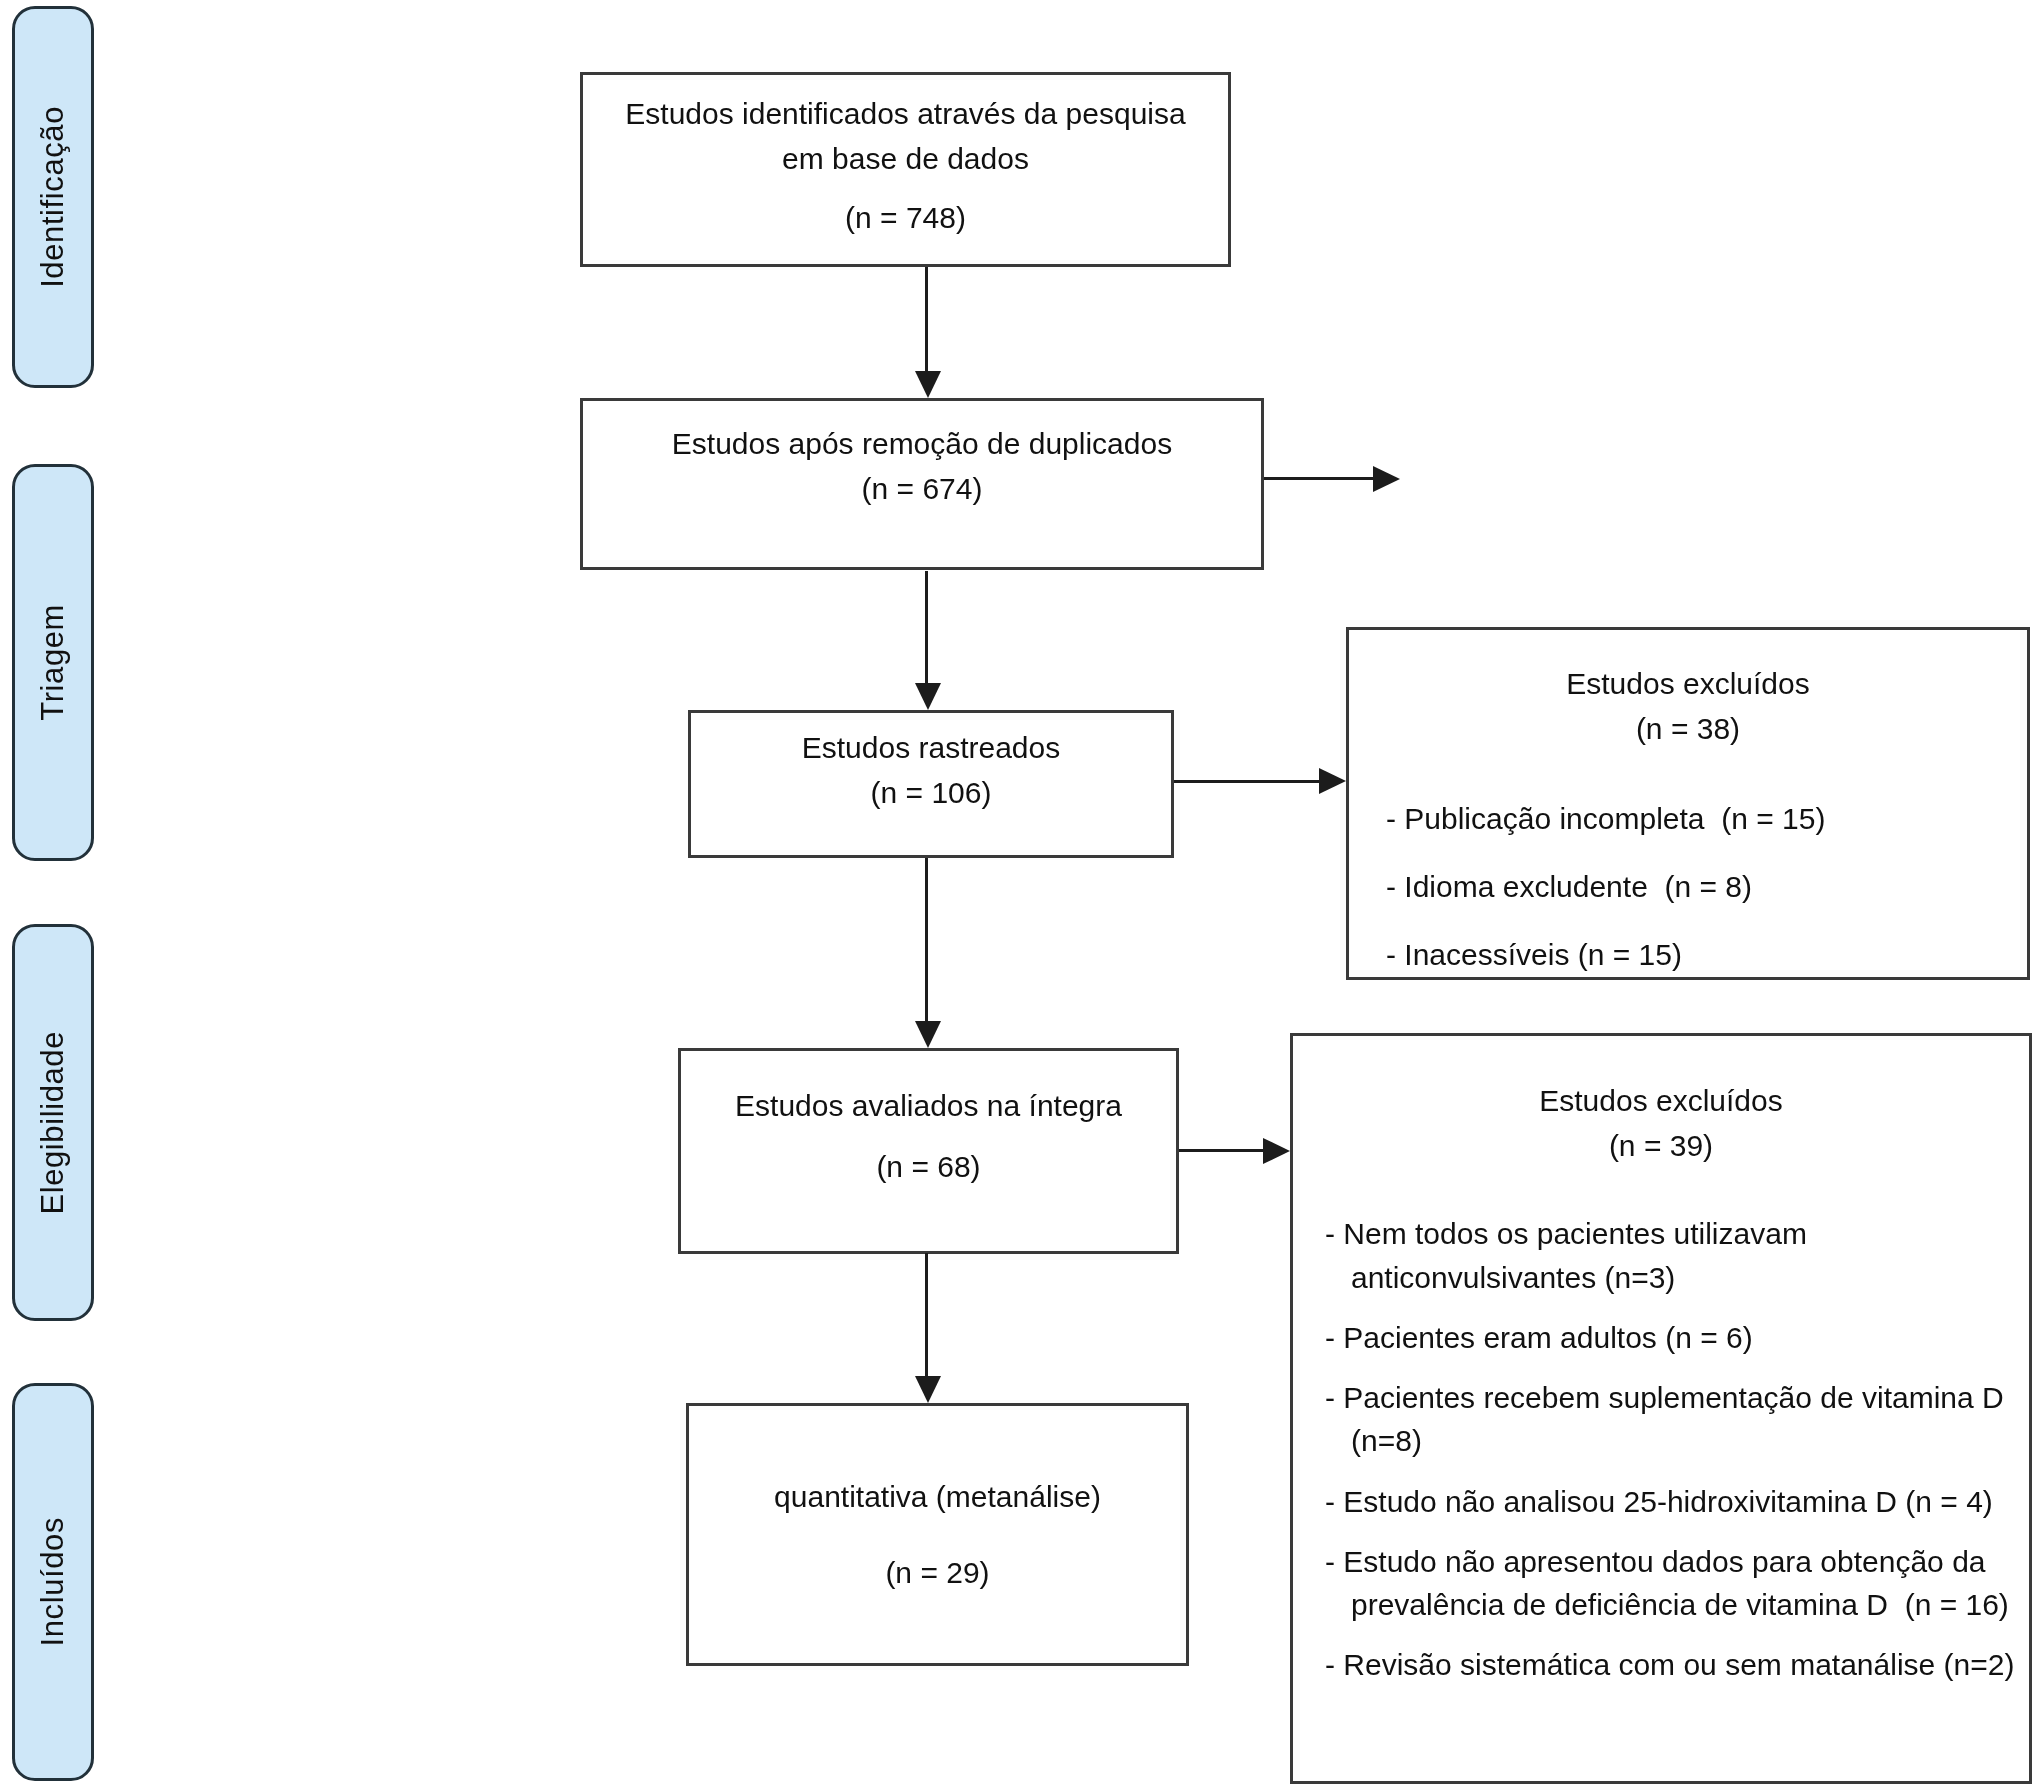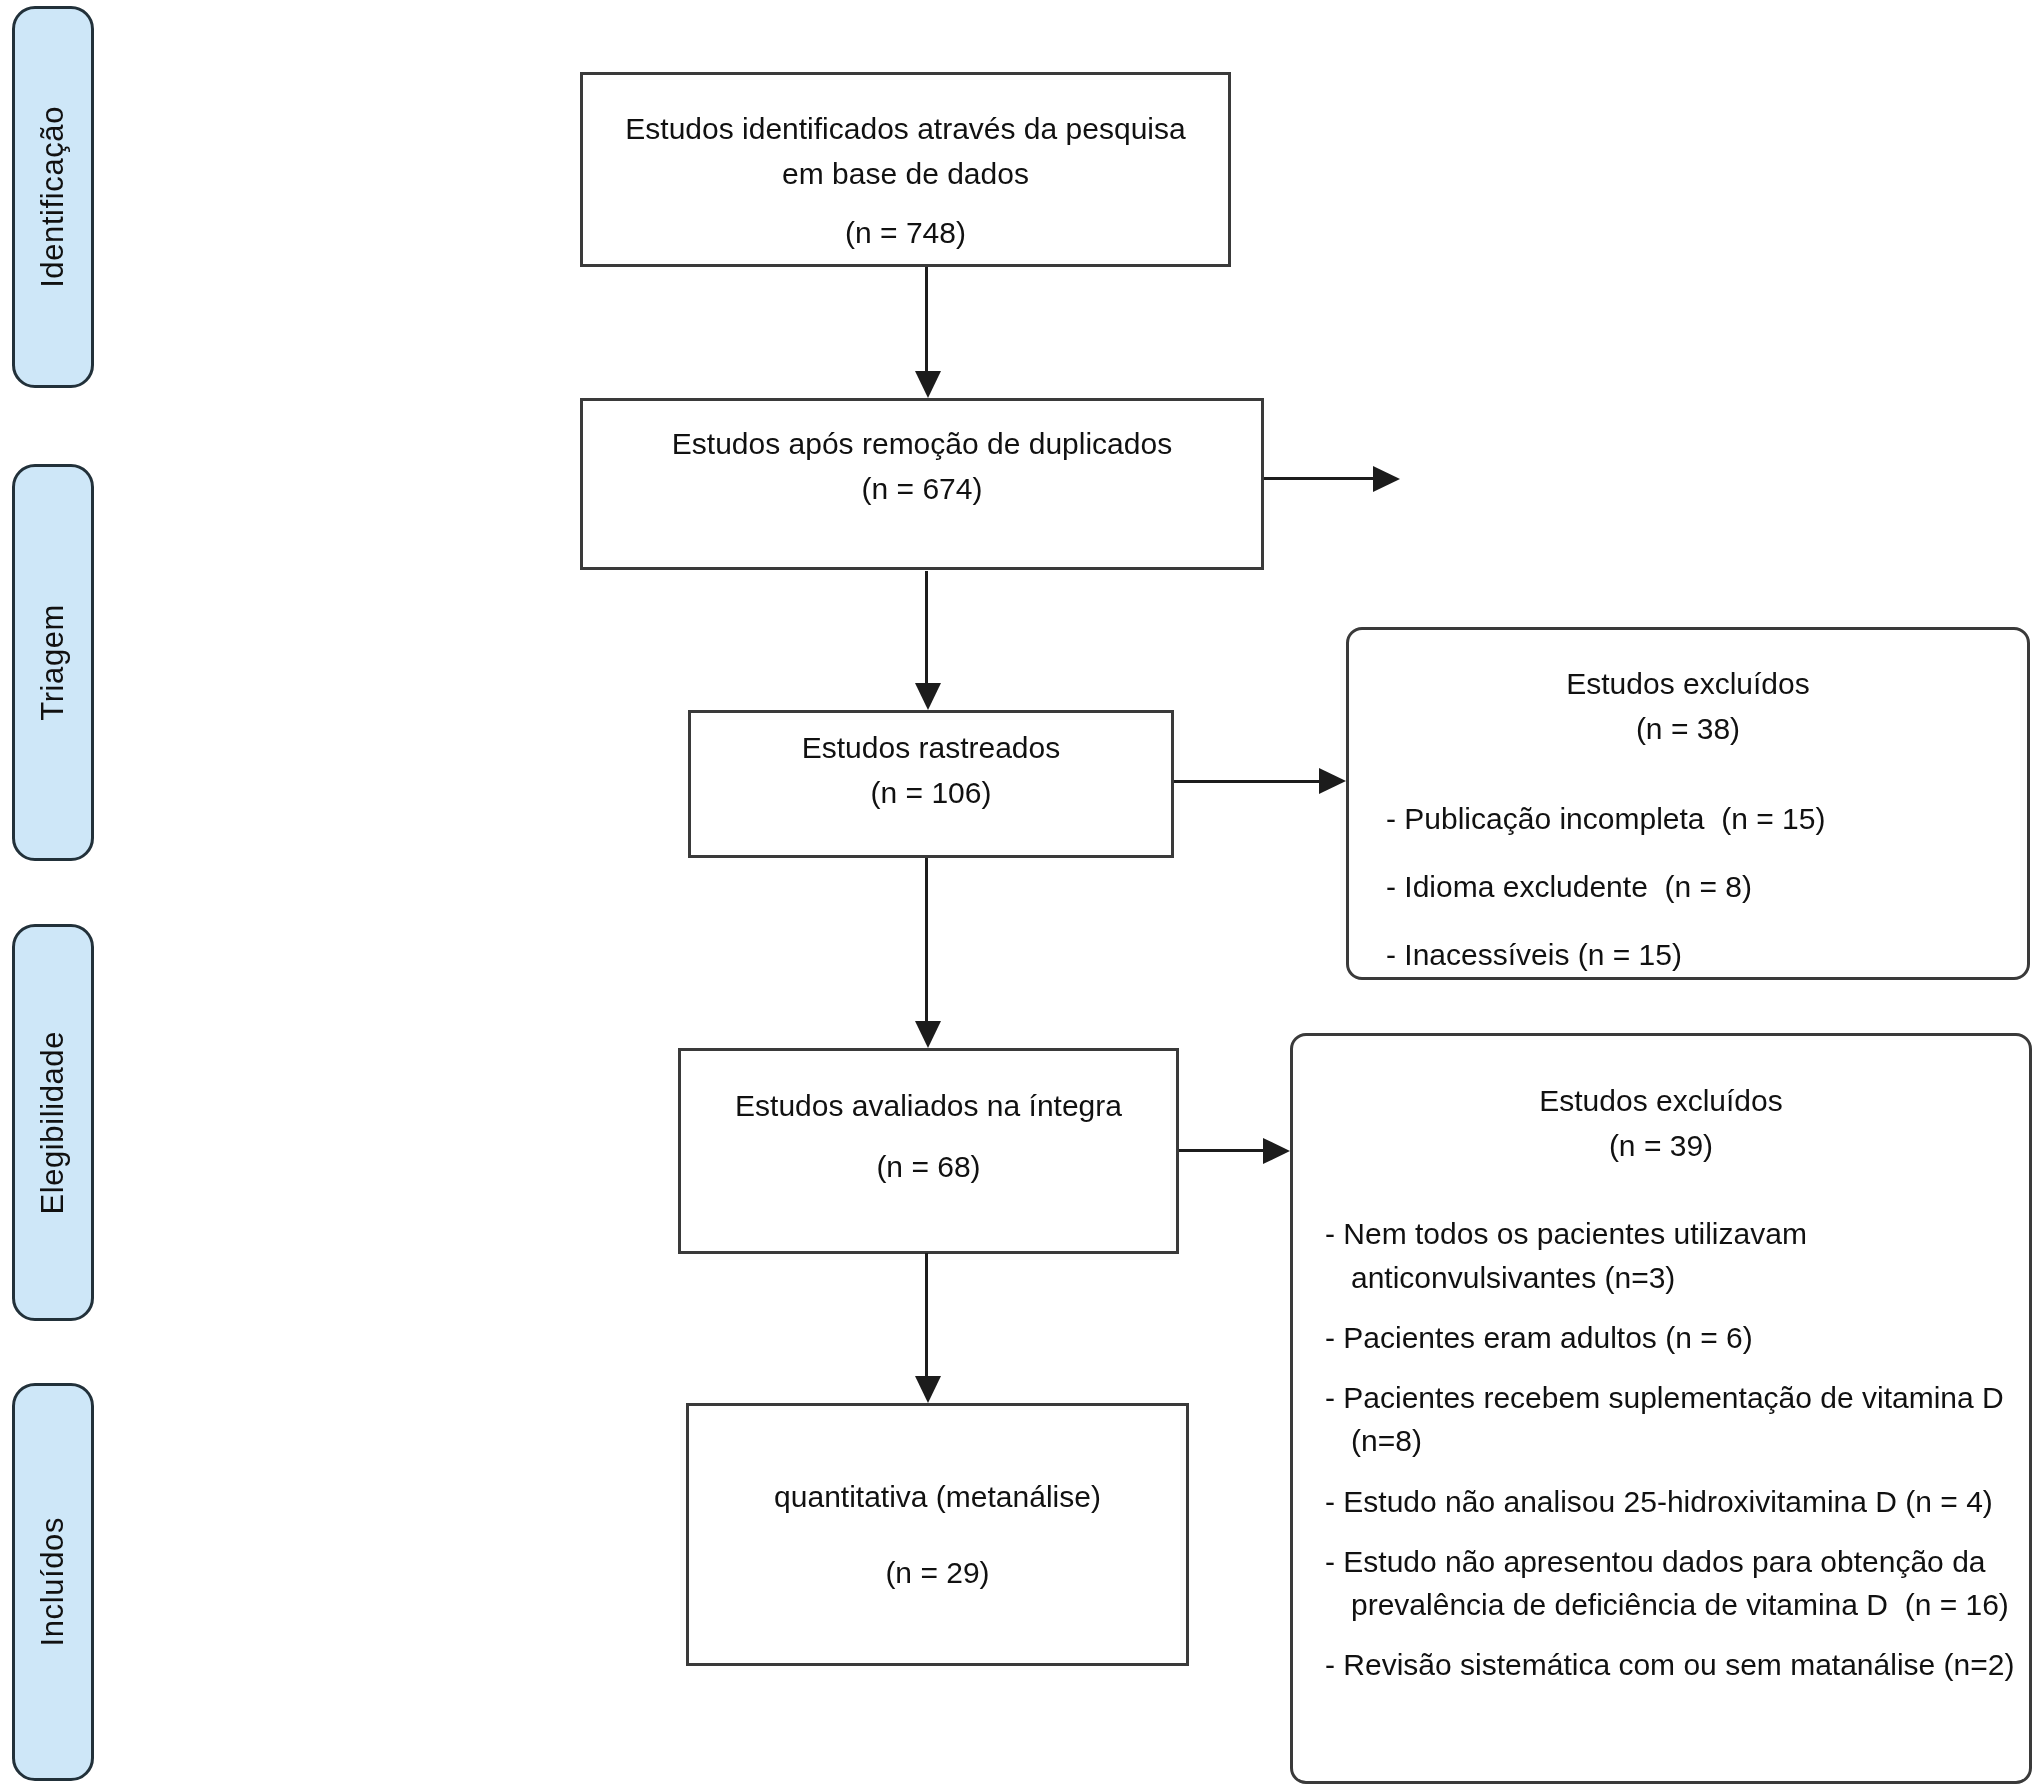--- a/index.html
+++ b/index.html
@@ -23,21 +23,21 @@
     font-size:31px; letter-spacing:0.6px; white-space:nowrap;
   }
   
   .fbox{
     position:absolute; background:#fff; border:3.2px solid var(--box-border); box-sizing:border-box;
     display:flex; flex-direction:column; align-items:center; justify-content:center;
     text-align:center; font-size:30px; line-height:1.5;
   }
   .fbox .line{white-space:nowrap;}
   .excl{
-    justify-content:flex-start; align-items:stretch; text-align:center;border-radius:16px;
+    justify-content:flex-start; align-items:stretch; text-align:center;
   }
   .excl .title-block{flex:0 0 auto;}
   .bullets{
     text-align:left; font-size:30px; line-height:1.45;
   }
   .bullets .bullet{
     white-space:pre-wrap; padding-left:26px; text-indent:-26px;
   }
   #rbox-excluded38 .bullets{margin-top:46px; padding:0 19px 0 37px;}
   #rbox-excluded38 .bullet{margin-bottom:24.4px;}
@@ -65,21 +65,21 @@
   <div class="stage" style="top:464px;height:397px;">
     <span class="vtext">Triagem</span>
   </div>
   <div class="stage" style="top:924px;height:397px;">
     <span class="vtext">Elegibilidade</span>
   </div>
   <div class="stage" style="top:1383px;height:398px;">
     <span class="vtext">Incluídos</span>
   </div>
 
-  <div class="fbox" id="box-identified" style="left:580px;top:72px;width:651px;height:195px;padding-bottom:9px;justify-content:flex-end;">
+  <div class="fbox" id="box-identified" style="left:580px;top:72px;width:651px;height:195px;padding-bottom:9px;">
     <span class="line">Estudos identificados através da pesquisa</span>
     <span class="line">em base de dados</span>
     <span class="count" style="margin-top:14px;">(n = 748)</span>
   </div>
 
   <div class="fbox" id="box-deduplicated" style="left:580px;top:398px;width:684px;height:172px;padding-bottom:37px;">
     <span class="line">Estudos após remoção de duplicados</span>
     <span class="count">(n = 674)</span>
   </div>
 

